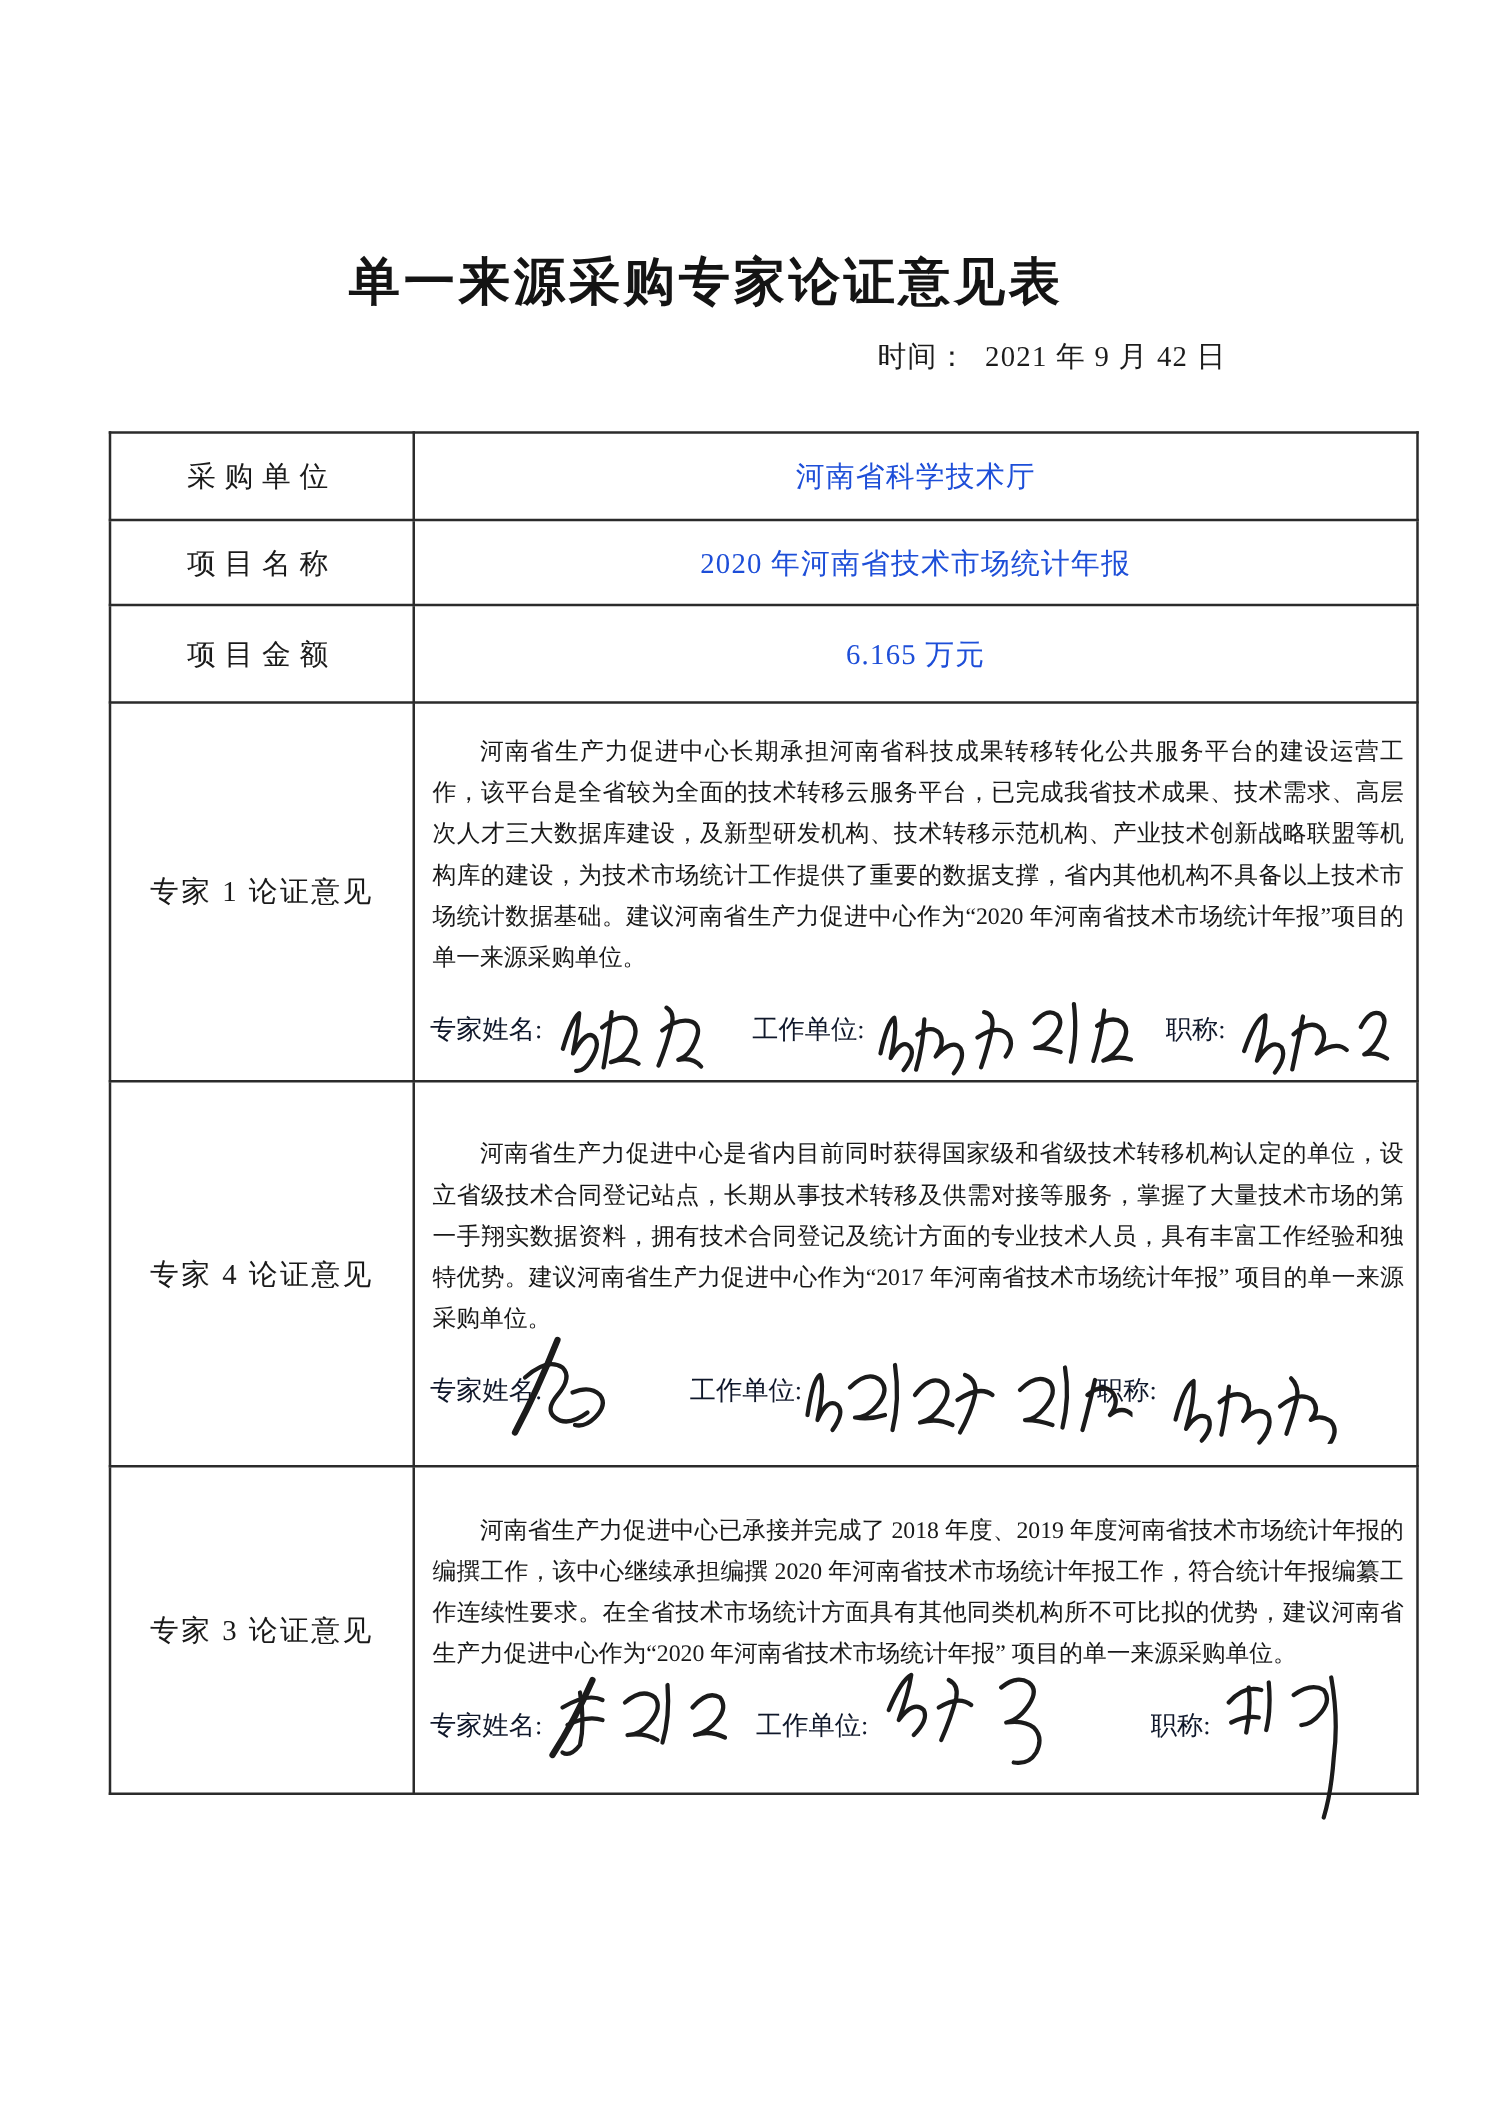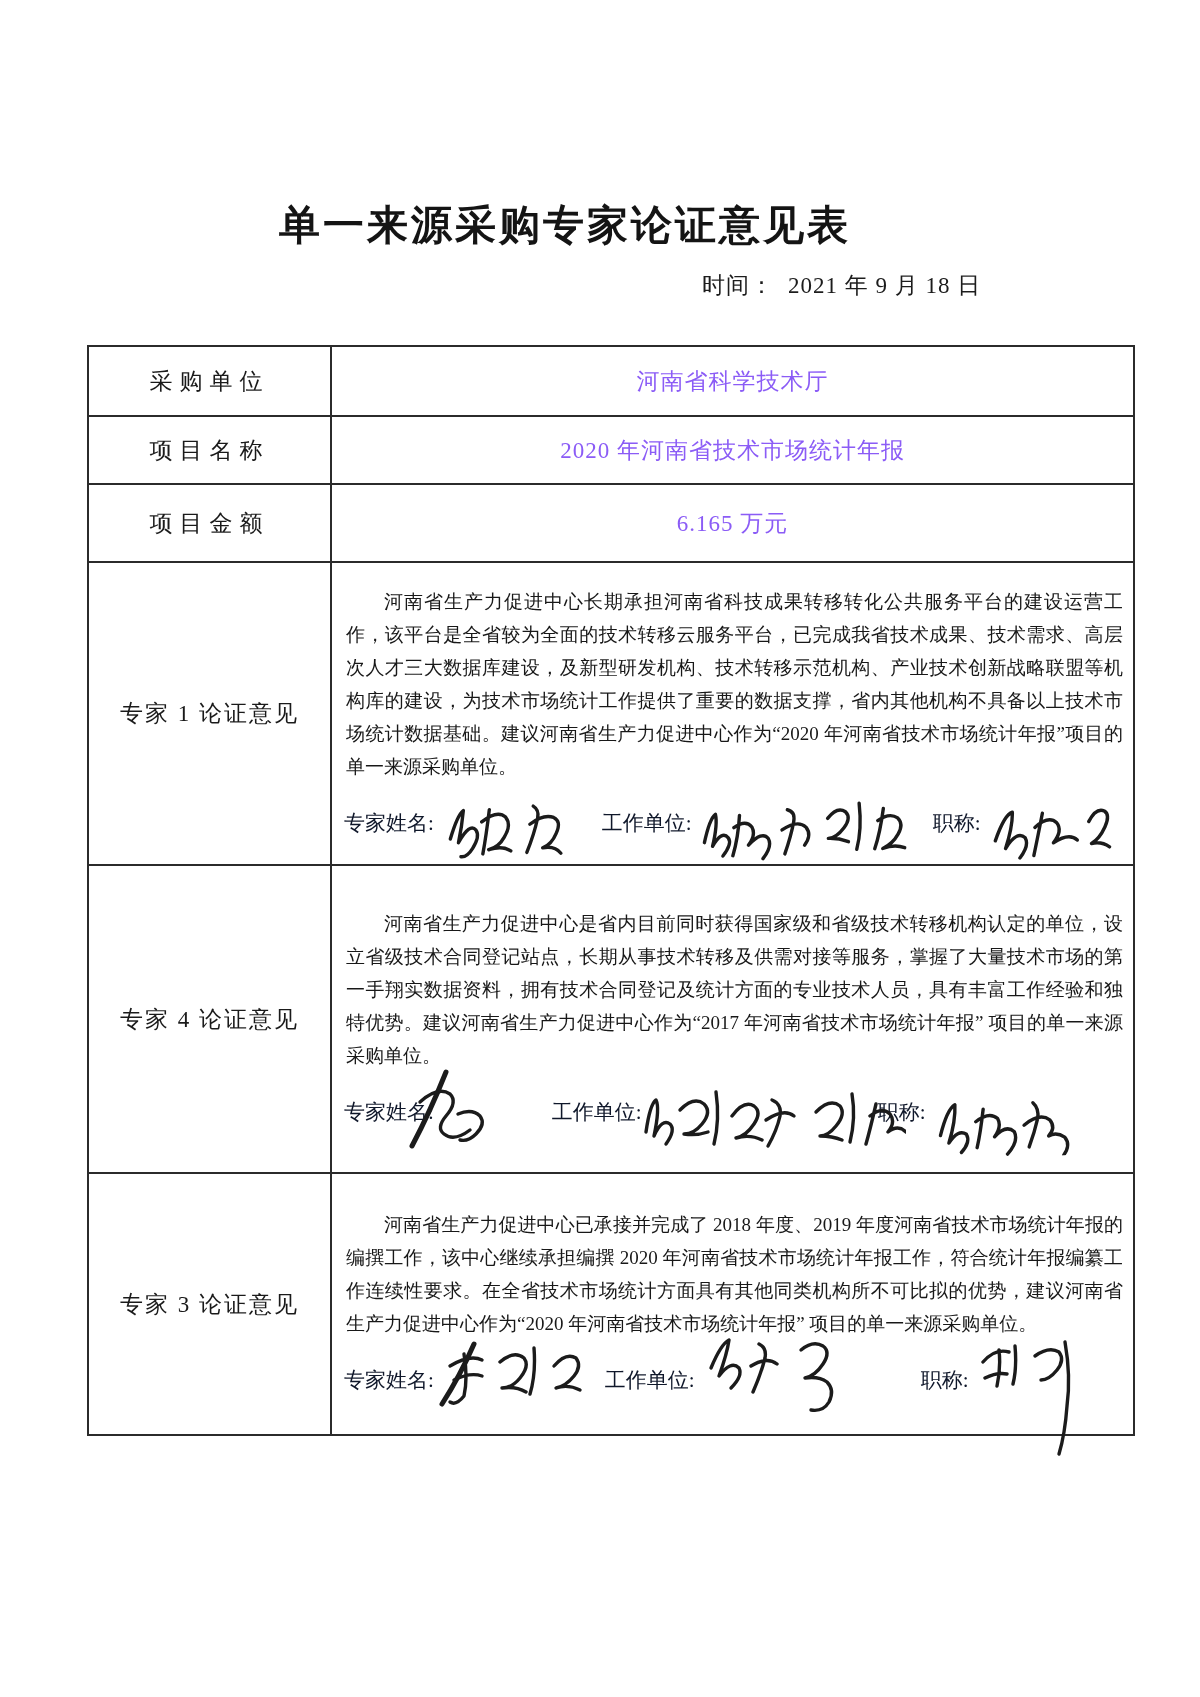--- a/index.html
+++ b/index.html
@@ -32,21 +32,21 @@
   table.main td {
     border:2px solid #2b2b2b;
     padding:0; vertical-align:middle;
   }
   col.c-label { width:243px; }
   .lbl {
     text-align:center; font-size:23px; color:#1a1a1a;
     letter-spacing:2px;
   }
   .lbl.spread { letter-spacing:7px; }
-  .val { text-align:center; font-size:23px; color:#8b5cf6; letter-spacing:1px; }
+  .val { text-align:center; font-size:23px; color:#1d4ed8; letter-spacing:1px; }
 
   tr.r-info-1 { height:70px; }
   tr.r-info-2 { height:68px; }
   tr.r-info-3 { height:78px;padding-left:43px; }
   tr.r-exp-1  { height:303px; }
   tr.r-exp-2  { height:308px; }
   tr.r-exp-3  { height:262px; }
 
   td.opinion-cell { vertical-align:top; }
   .opinion {
@@ -83,21 +83,21 @@
   .e3 .title-scrawl { transform:translateY(58px); }
 </style>
 </head>
 <body>
 
 <div class="page">
 
   <h1 class="doc-title">单一来源采购专家论证意见表</h1>
 
   <div class="date-line">
-    <span>时间：</span><span class="date-value">2021 年 9 月 18 日</span>
+    <span>时间：</span><span class="date-value">2021 年 9 月 42 日</span>
   </div>
 
   <table class="main">
     <colgroup>
         <col class="c-label">
         <col>
       </colgroup>
 
     <tbody>
         <tr class="r-info-1">

